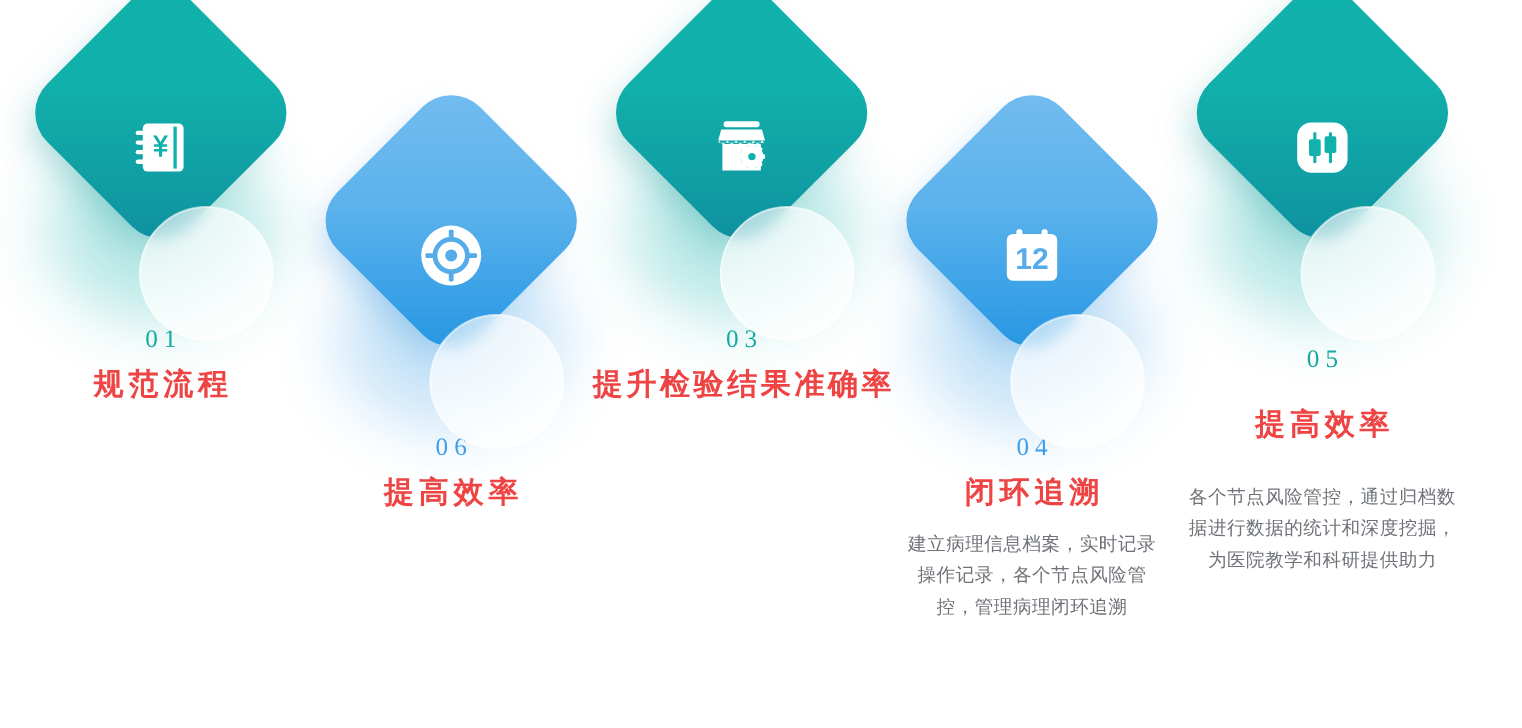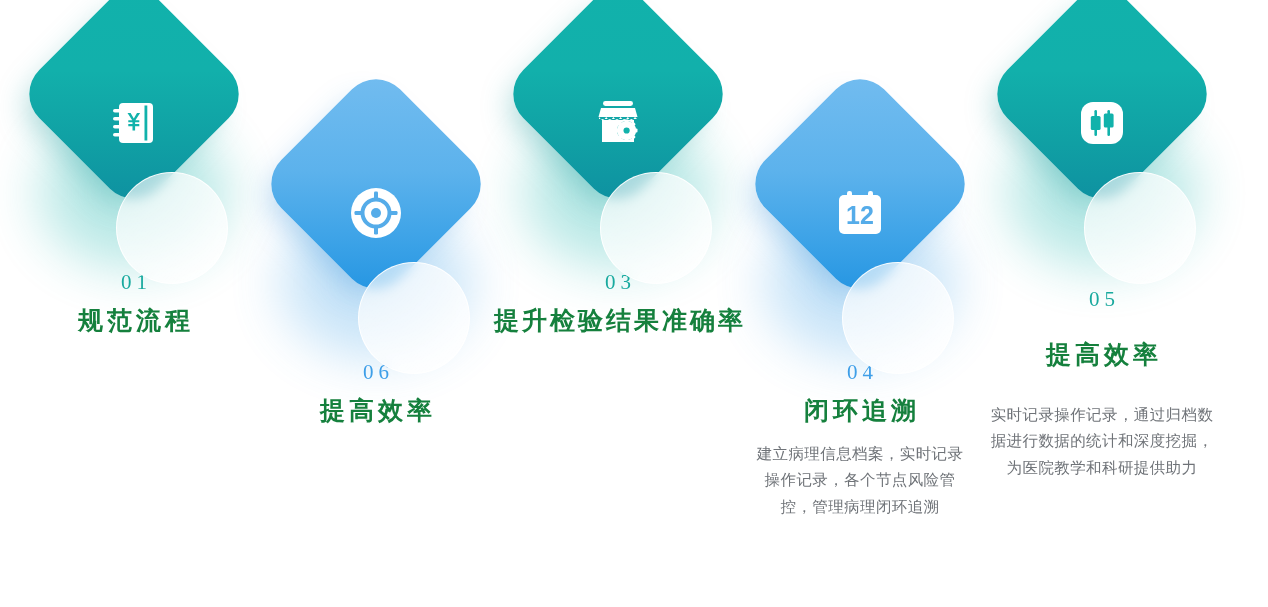--- a/index.html
+++ b/index.html
@@ -98,21 +98,21 @@
     margin-bottom:14px;
     padding-left:5px;
     font-family:Liberation Serif, serif;
   }
   .num.teal{color:#1aa99e;}
   .num.blue{color:#3d9ee8;}
 
   .title{
     font-size:25px;
     font-weight:700;
-    color:#15803d;
+    color:#ef4444;
     letter-spacing:4px;
     line-height:1.1;
     margin-bottom:16px;
     white-space:nowrap;
     padding-left:4px;
   }
   .title.wide{font-size:25px;letter-spacing:3px;}
 
   .desc{
     font-size:15.5px;
@@ -241,16 +241,16 @@
             <rect x="19.4" y="14" width="2.6" height="26" rx="1.3"></rect>
             <rect x="15.8" y="20" width="9.8" height="14" rx="1.6"></rect>
             <rect x="32.4" y="14" width="2.6" height="26" rx="1.3"></rect>
             <rect x="28.8" y="17.5" width="9.8" height="14" rx="1.6"></rect>
           </g>
         </svg>
       </div>
     </div>
     <div class="num teal">05</div>
     <div class="title">提高效率</div>
-    <div class="desc">实时记录操作记录，通过归档数据进行数据的统计和深度挖掘，为医院教学和科研提供助力</div>
+    <div class="desc">各个节点风险管控，通过归档数据进行数据的统计和深度挖掘，为医院教学和科研提供助力</div>
   </div>
 
 </div>
 
 </body></html>

